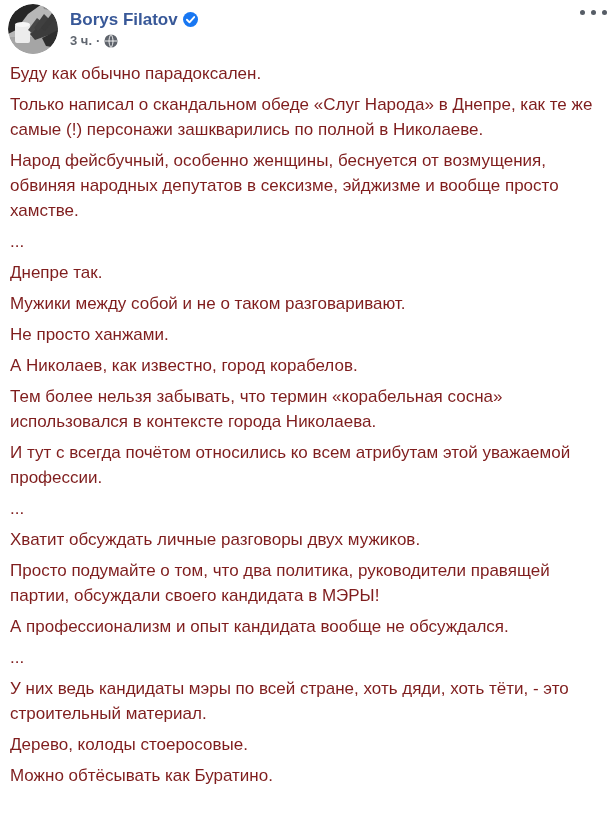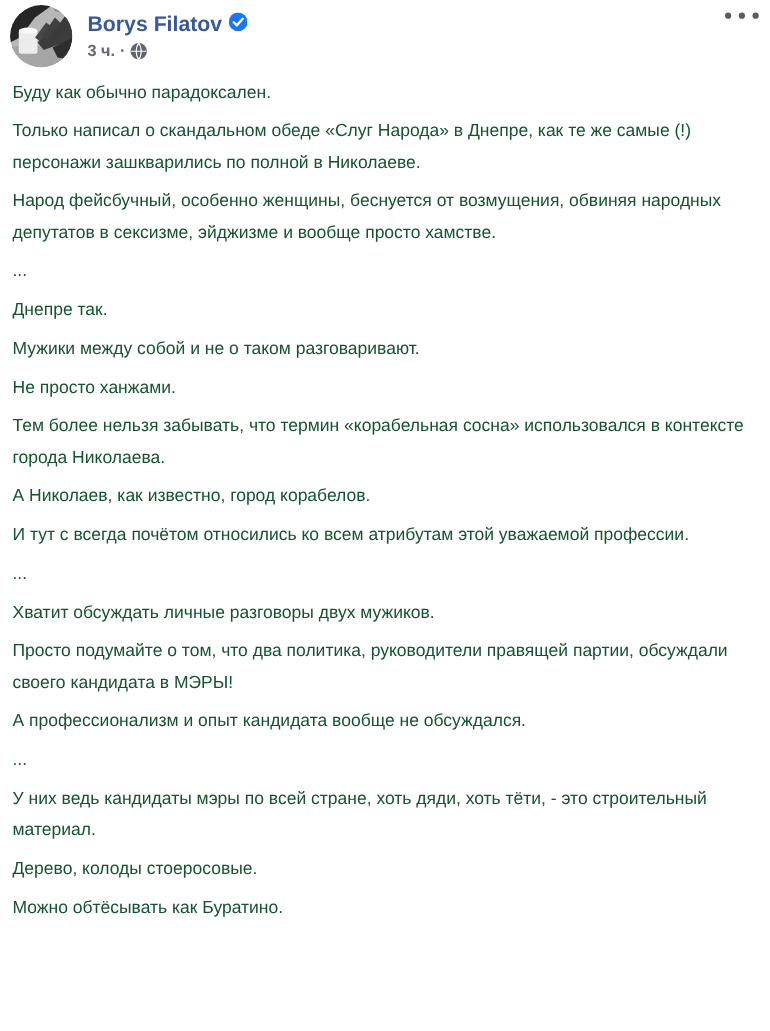--- a/index.html
+++ b/index.html
@@ -22,21 +22,21 @@
   }
   .avatar {
     width: 50px; height: 50px;
     border-radius: 50%;
     overflow: hidden;
     flex: 0 0 auto;
     cursor: pointer;
   }
   .avatar svg { display: block; }
   .header-text { margin-left: 12px; padding-top: 6px; }
-  .author-line { display: flex; align-items: flex-start; }
+  .author-line { display: flex; align-items: center; }
   .author {
     color: #385898;
     font-weight: bold;
     font-size: 17px;
     line-height: 19px;
     text-decoration: none;
     cursor: pointer;
   }
   .verified-badge { margin-left: 5px; display: inline-flex; }
   .meta-line {
@@ -60,22 +60,22 @@
   }
   .menu-dots i {
     width: 5px; height: 5px;
     border-radius: 50%;
     background: #565d66;
   }
 
   
   .post-body {
     padding: 7px 14px 0 10px;
-    color: #14532d;
-    font-size: 14px;
+    color: #7f1d1d;
+    font-size: 17px;
   }
   .post-body p {
     margin: 0 0 6px 0;
     line-height: 25px;
     white-space: pre-wrap;
   }
 </style>
 </head>
 <body>
 
@@ -139,22 +139,22 @@
   </div>
 
   <div class="post-body">
       <p>Буду как обычно парадоксален.</p>
       <p>Только написал о скандальном обеде «Слуг Народа» в Днепре, как те же самые (!) персонажи зашкварились по полной в Николаеве.</p>
       <p>Народ фейсбучный, особенно женщины, беснуется от возмущения, обвиняя народных депутатов в сексизме, эйджизме и вообще просто хамстве.</p>
       <p>...</p>
       <p>Днепре так.</p>
       <p>Мужики между собой и не о таком разговаривают.</p>
       <p>Не просто ханжами.</p>
+      <p>А Николаев, как известно, город корабелов.</p>
       <p>Тем более нельзя забывать, что термин «корабельная сосна» использовался в контексте города Николаева.</p>
-      <p>А Николаев, как известно, город корабелов.</p>
       <p>И тут с всегда почётом относились ко всем атрибутам этой уважаемой профессии.</p>
       <p>...</p>
       <p>Хватит обсуждать личные разговоры двух мужиков.</p>
       <p>Просто подумайте о том, что два политика, руководители правящей партии, обсуждали своего кандидата в МЭРЫ!</p>
       <p>А профессионализм и опыт кандидата вообще не обсуждался.</p>
       <p>...</p>
       <p>У них ведь кандидаты мэры по всей стране, хоть дяди, хоть тёти, - это строительный материал.</p>
       <p>Дерево, колоды стоеросовые.</p>
       <p>Можно обтёсывать как Буратино.</p>
     </div>

